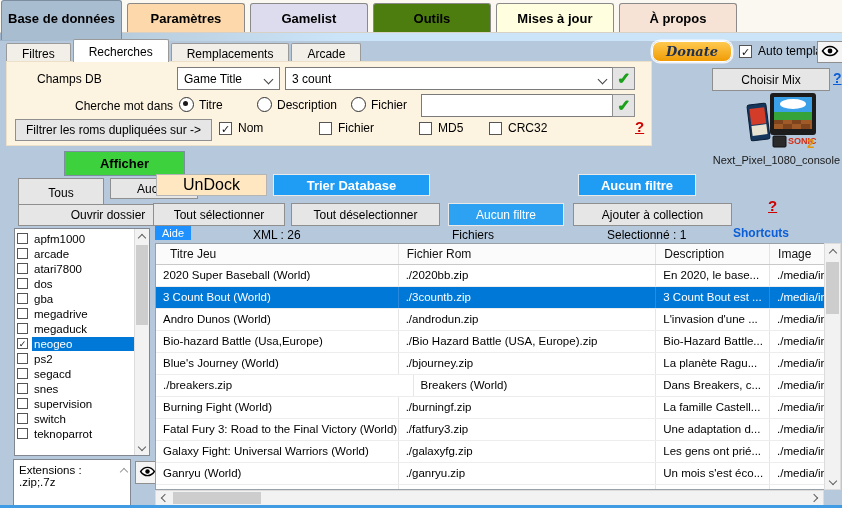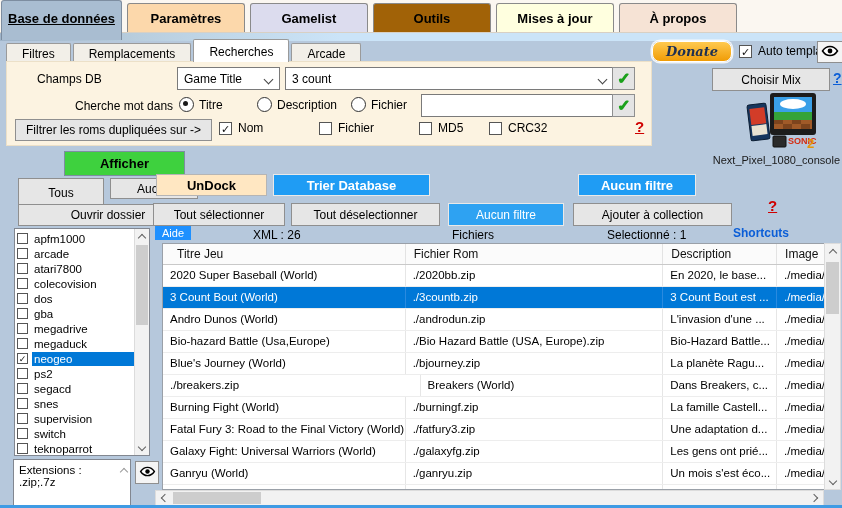--- a/index.html
+++ b/index.html
@@ -9,21 +9,21 @@
 
   
   .top-strip{left:0;top:0;width:842px;height:33px;background:#fbf7f1;border-bottom:1px solid #d8d0c4;}
   .under-strip{left:0;top:33px;width:842px;height:8px;
      background:linear-gradient(to right,#9fb4c9 0px,#b9cede 140px,#cbe4f8 340px,#cbe4f8 100%);}
   .top-tab-bar{left:1px;top:0;height:40px;display:flex;gap:5px;align-items:flex-start;}
   .top-tab{margin-top:3px;height:29px;min-width:118px;box-sizing:border-box;text-align:center;
      border:1px solid #8a8a8a;border-bottom:none;border-radius:3px 3px 0 0;
      font-weight:bold;font-size:13px;padding:7px 6px 0 6px;cursor:default;}
   .top-tab.active{margin-top:0;height:40px;padding-top:10px;z-index:2;border:1px solid #7d8da0;border-bottom:none;}
-  .top-tab.active .tab-label{text-decoration:underline;}
+  .top-tab.active .tab-label{}
 
   
   .sub-tab-bar{left:6px;top:40px;height:22px;display:flex;gap:2px;align-items:flex-end;}
   .sub-tab{height:19px;padding:3px 15px 0 15px;background:#f2efe8;border:1px solid #9a9a9a;border-bottom:none;
      border-radius:2px 2px 0 0;font-size:12px;box-sizing:border-box;}
   .sub-tab.active{height:23px;padding-top:5px;background:#fff;z-index:3;}
 
   
   .panel{left:6px;top:61px;width:646px;height:85px;background:#fcf3e1;border:1px solid #ece0c8;}
   .lbl{font-size:12px;white-space:nowrap;}
@@ -35,21 +35,21 @@
   .radio-circle{width:13px;height:13px;border:1px solid #333;border-radius:50%;background:#fff;position:relative;}
   .radio.on .radio-circle::after{content:"";position:absolute;left:3px;top:3px;width:5px;height:5px;border-radius:50%;background:#1a1a1a;}
   .cbrow{display:flex;align-items:center;gap:6px;}
   .cb{width:13px;height:13px;border:1px solid #555;background:#fff;font-size:11px;line-height:12px;text-align:center;color:#111;box-sizing:border-box;}
   .helpq{color:#cf0000;font-weight:bold;font-size:15px;text-decoration:underline;}
 
   
   .btn{background:#e6e6e6;border:1px solid #8f8f8f;display:flex;align-items:center;justify-content:center;
      font-size:12px;cursor:default;box-sizing:border-box;}
   .btn-green{background:#3ed13e;border:1px solid #7d8ea0;font-weight:bold;font-size:13px;}
-  .btn-bisque{background:#ffe7c2;border:1px solid #b5b5b5;font-weight:bold;font-size:13px;}
+  .btn-bisque{background:#ffe7c2;border:1px solid #b5b5b5;font-weight:normal;font-size:16px;}
   .btn-blue{background:#1f9cf4;border:1px solid #e9e9e9;color:#fff;font-weight:bold;font-size:13px;}
   .btn-blue2{background:#2ea2f2;border:1px solid #e9e9e9;color:#fff;font-weight:normal;font-size:12px;}
   .donate{border-radius:8px;background:linear-gradient(#ffc94f,#f09c06);border:1px solid #fff;
      box-shadow:0 0 0 1.5px rgba(255,255,255,.8);display:flex;align-items:center;justify-content:center;
      font-family:"DejaVu Serif",serif;font-style:italic;font-weight:bold;font-size:13px;color:#1d2f52;}
   .linkq{color:#0b5ed7;font-weight:bold;font-size:14px;text-decoration:underline;}
   .aide-chip{background:#1e90ff;color:#fff;font-size:11px;padding:1px 7px;}
   .shortcuts{color:#0b5ed7;font-weight:bold;font-size:12px;}
 
   
@@ -64,21 +64,21 @@
   .chev{display:inline-block;width:5px;height:5px;border-right:1.4px solid #606060;border-bottom:1.4px solid #606060;}
   .chev.up{transform:rotate(-135deg);margin-top:3px;}
   .chev.dn{transform:rotate(45deg);margin-bottom:2px;}
   .chev.lt{transform:rotate(135deg);margin-left:2px;}
   .chev.rt{transform:rotate(-45deg);margin-right:2px;}
 
   .extbox{left:13px;top:459px;width:118px;height:47px;background:#fff;border:1px solid #828790;
      font-size:11.5px;padding:4px 14px 0 5px;overflow:hidden;}
 
   
-  .table{left:155px;top:243px;width:669px;height:247px;background:#fff;border:1px solid #9aa0a8;border-right:none;overflow:hidden;margin-left:7px;}
+  .table{left:155px;top:243px;width:669px;height:247px;background:#fff;border:1px solid #9aa0a8;border-right:none;overflow:hidden;}
   .thead{display:flex;height:20px;background:#fbfbfb;border-bottom:1px solid #c9c9c9;}
   .th{font-size:12px;color:#111;padding:3px 4px 0 8px;border-right:1px solid #e3e3e3;box-sizing:border-box;white-space:nowrap;overflow:hidden;}
   .th.first{padding-left:14px;}
   .tbody{height:226px;overflow:hidden;}
   .trow{display:flex;height:21px;border-bottom:1px solid #ededed;background:#fff;}
   .tcell{font-size:11.5px;padding:4px 4px 0 7px;border-right:1px solid #e6e6e6;box-sizing:border-box;white-space:nowrap;overflow:hidden;}
   .trow.selected{background:#0078d7;}
   .trow.selected .tcell{color:#fff;border-right-color:#2a8adf;}
   .col-title{width:243px;}
   .col-rom{width:258px;}
@@ -96,30 +96,30 @@
 </head>
 <body>
 
 <div id="app">
 
   <div class="abs top-strip"></div>
   <div class="abs top-tab-bar">
       <div class="top-tab active" style="background: rgb(169, 189, 209);"><span class="tab-label">Base de données</span></div>
       <div class="top-tab" style="background: rgb(252, 216, 171);"><span class="tab-label">Paramètres</span></div>
       <div class="top-tab" style="background: rgb(220, 220, 238);"><span class="tab-label">Gamelist</span></div>
-      <div class="top-tab" style="background: #a16207;"><span class="tab-label">Outils</span></div>
+      <div class="top-tab" style="background: #4d7c0f;"><span class="tab-label">Outils</span></div>
       <div class="top-tab" style="background: rgb(255, 255, 223);"><span class="tab-label">Mises à jour</span></div>
       <div class="top-tab" style="background: rgb(246, 227, 213);"><span class="tab-label">À propos</span></div>
     </div>
   <div class="abs under-strip"></div>
 
   <div class="abs sub-tab-bar">
       <div class="sub-tab"><span class="tab-label">Filtres</span></div>
+      <div class="sub-tab active"><span class="tab-label">Recherches</span></div>
       <div class="sub-tab"><span class="tab-label">Remplacements</span></div>
-      <div class="sub-tab active"><span class="tab-label">Recherches</span></div>
       <div class="sub-tab"><span class="tab-label">Arcade</span></div>
     </div>
 
   <div class="abs donate" style="left:652px;top:41px;width:80px;height:21px;">Donate</div>
   <div class="abs cbrow" style="left:739px;top:44px;">
     <span class="cb" id="auto-template-cb">✓</span>
     <span class="lbl">Auto template</span>
   </div>
   <div class="abs eye-btn" style="left:817px;top:41px;width:26px;height:22px;">
     <span>
@@ -242,24 +242,20 @@
         <div class="sys-item">
     <span class="cb"></span>
     <span class="sys-label">arcade</span>
   </div>
         <div class="sys-item">
     <span class="cb"></span>
     <span class="sys-label">atari7800</span>
   </div>
         <div class="sys-item">
     <span class="cb"></span>
-    <span class="sys-label">colecovision</span>
-  </div>
-        <div class="sys-item">
-    <span class="cb"></span>
     <span class="sys-label">dos</span>
   </div>
         <div class="sys-item">
     <span class="cb"></span>
     <span class="sys-label">gba</span>
   </div>
         <div class="sys-item">
     <span class="cb"></span>
     <span class="sys-label">megadrive</span>
   </div>

